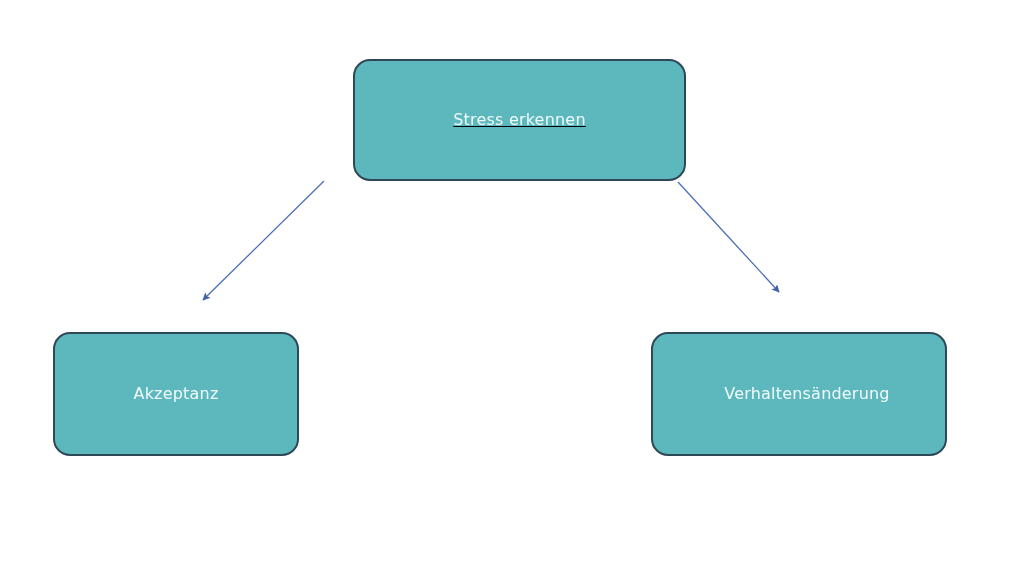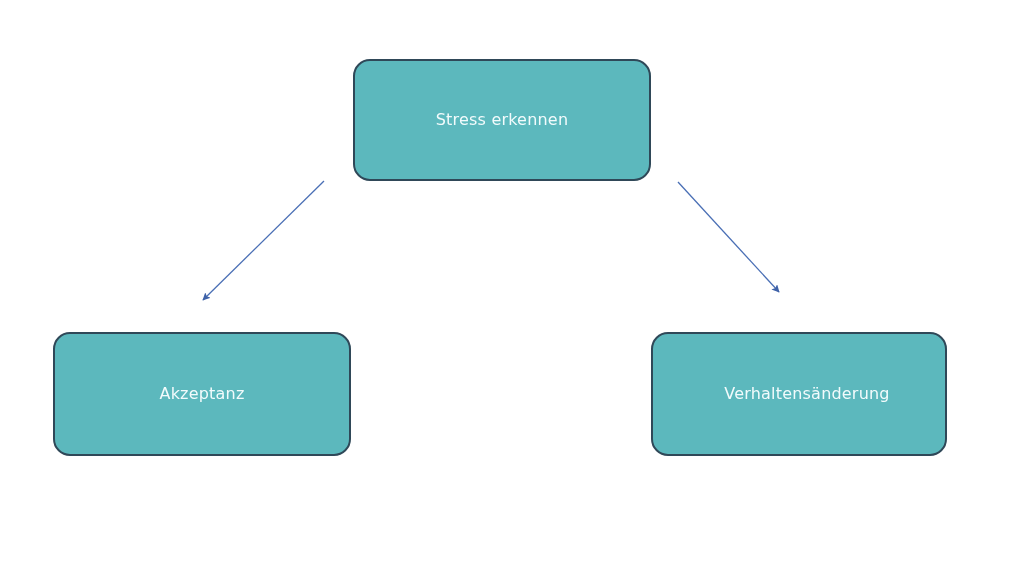--- a/index.html
+++ b/index.html
@@ -35,27 +35,28 @@
     font-size: 16px;
     font-weight: 400;
     letter-spacing: 0.2px;
     line-height: 1.2;
     white-space: nowrap;
     pointer-events: none;
   }
   #node-top {
     left: 353px;
     top: 59px;
-    width: 298px;
+    width: 333px;
     height: 122px;
+    text-decoration: underline;
   }
   #node-left {
     left: 53px;
     top: 332px;
-    width: 298px;
+    width: 246px;
     height: 124px;
     text-align: center;
   }
   #node-right {
     left: 651px;
     top: 332px;
     width: 296px;
     height: 124px;
     padding-left: 16px;
   }

